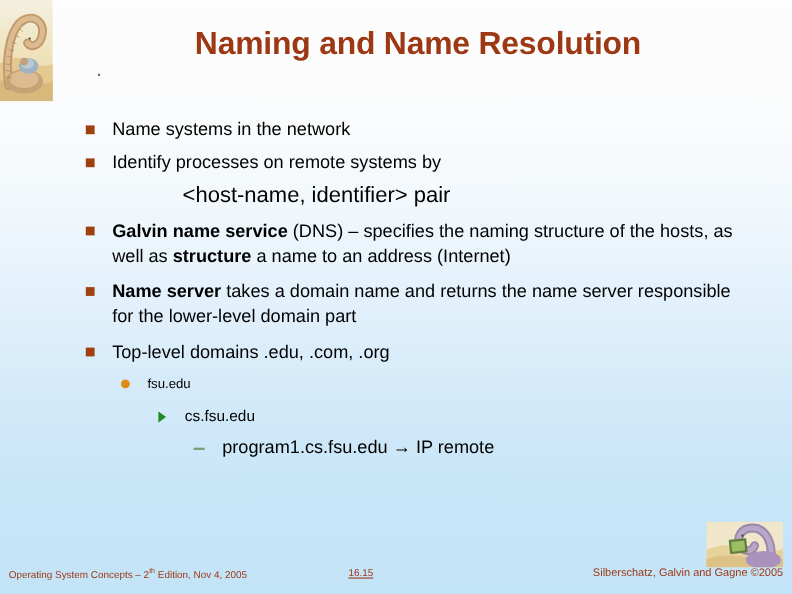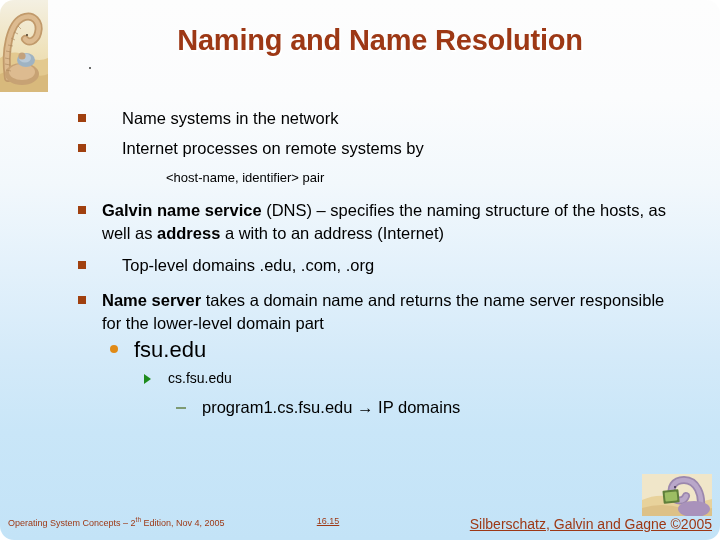--- a/index.html
+++ b/index.html
@@ -18,21 +18,20 @@
     height: 540px;
     background: linear-gradient(to bottom,
         #fdfdfd 0%,
         #fbfcfd 18%,
         #f2f8fc 34%,
         #e3f1fb 50%,
         #d4eaf9 66%,
         #c9e6f8 80%,
         #c3e3f7 100%);
     overflow: hidden;
-    border-radius: 14px;
   }
 
   
   #cover-art {
     position: absolute;
     left: 0px;
     top: 0px;
     width: 48px;
     height: 92px;
     overflow: hidden;
@@ -85,26 +84,26 @@
     min-height: 30px;
   }
   .lvl1 > .bullet-sq {
     position: absolute;
     left: 2px;
     top: 11px;
     width: 8px;
     height: 8px;
     background: #a0400f;
   }
-  .lvl1-text { display: block; margin-left: 20px; }
+  .lvl1-text { display: block; }
 
   
   .plain-indent {
     padding-left: 90px;
-    font-size: 13px;
+    font-size: 20px;
     line-height: 30px;
   }
 
   
   .para {
     padding-left: 26px;
     line-height: 23px;
     font-size: 16.5px;
   }
   .para > .bullet-sq {
@@ -113,21 +112,21 @@
     top: 7px;
     width: 8px;
     height: 8px;
     background: #a0400f;
   }
 
   
   .lvl2 {
     padding-left: 58px;
     line-height: 29px;
-    font-size: 22px;
+    font-size: 12px;
   }
   .lvl2 > .bullet-dot {
     position: absolute;
     left: 34px;
     top: 10px;
     width: 8px;
     height: 8px;
     border-radius: 50%;
     background: #e08a16;
   }
@@ -190,24 +189,23 @@
     width: 656px;
     text-align: center;
     font-size: 9px;
     color: #9d3815;
     text-decoration: underline;
   }
   #footer-right {
     position: absolute;
     right: 8px;
     top: 10px;
-    font-size: 14px;
+    font-size: 10px;
     color: #9d3815;
     white-space: nowrap;
-    text-decoration: underline;
   }
 
   
   #footer-art {
     position: absolute;
     right: 8px;
     bottom: 24px;
     width: 70px;
     height: 42px;
     overflow: hidden;
@@ -262,53 +260,53 @@
   <div id="body-list">
 
     <div class="row lvl1">
       <span class="bullet-sq"></span>
       <span class="lvl1-text">Name systems in the network</span>
     </div>
 
 
     <div class="row lvl1">
       <span class="bullet-sq"></span>
-      <span class="lvl1-text">Internet processes on remote systems by</span>
+      <span class="lvl1-text">Identify processes on remote systems by</span>
     </div>
 
     <div class="row plain-indent">&lt;host-name, identifier&gt; pair</div>
 
     <div class="row para" style="margin-top:6px;">
       <span class="bullet-sq"></span>
-      <span class="b">Galvin name service</span><span> (DNS) – specifies the naming structure of the hosts, as well as </span><span class="b">address</span><span> a with to an address (Internet)</span>
+      <span class="b">Galvin name service</span><span> (DNS) – specifies the naming structure of the hosts, as well as </span><span class="b">structure</span><span> a name to an address (Internet)</span>
+    </div>
+
+    <div class="row para" style="margin-top:9px;">
+      <span class="bullet-sq"></span>
+      <span class="b">Name server</span><span> takes a domain name and returns the name server responsible for the lower-level domain part</span>
     </div>
 
     <div class="row lvl1" style="margin-top:5px;">
       <span class="bullet-sq"></span>
       <span class="lvl1-text">Top-level domains .edu, .com, .org</span>
-    </div>
-
-    <div class="row para" style="margin-top:9px;">
-      <span class="bullet-sq"></span>
-      <span class="b">Name server</span><span> takes a domain name and returns the name server responsible for the lower-level domain part</span>
     </div>
 
     <div class="row lvl2">
       <span class="bullet-dot"></span>
       <span>fsu.edu</span>
     </div>
 
     <div class="row lvl3">
       <span class="bullet-tri"></span>
       <span>cs.fsu.edu</span>
     </div>
 
     <div class="row lvl4">
       <span class="bullet-dash"></span>
-      <span>program1.cs.fsu.edu → IP domains</span>
+      <span>program1.cs.fsu.edu → IP remote</span>
     </div>
 
   </div>
 
   <div id="footer-art">
     <svg width="70" height="42" viewBox="0 0 70 42" xmlns="http://www.w3.org/2000/svg" aria-hidden="true">
       <rect x="0" y="0" width="70" height="42" fill="#f0e6c9"></rect>
       <path d="M0 26 Q18 18 36 25 Q52 31 70 25 L70 42 L0 42 Z" fill="#e8d29b"></path>
       <path d="M0 34 Q20 28 40 34 Q56 38 70 34 L70 42 L0 42 Z" fill="#ddc187"></path>
 

